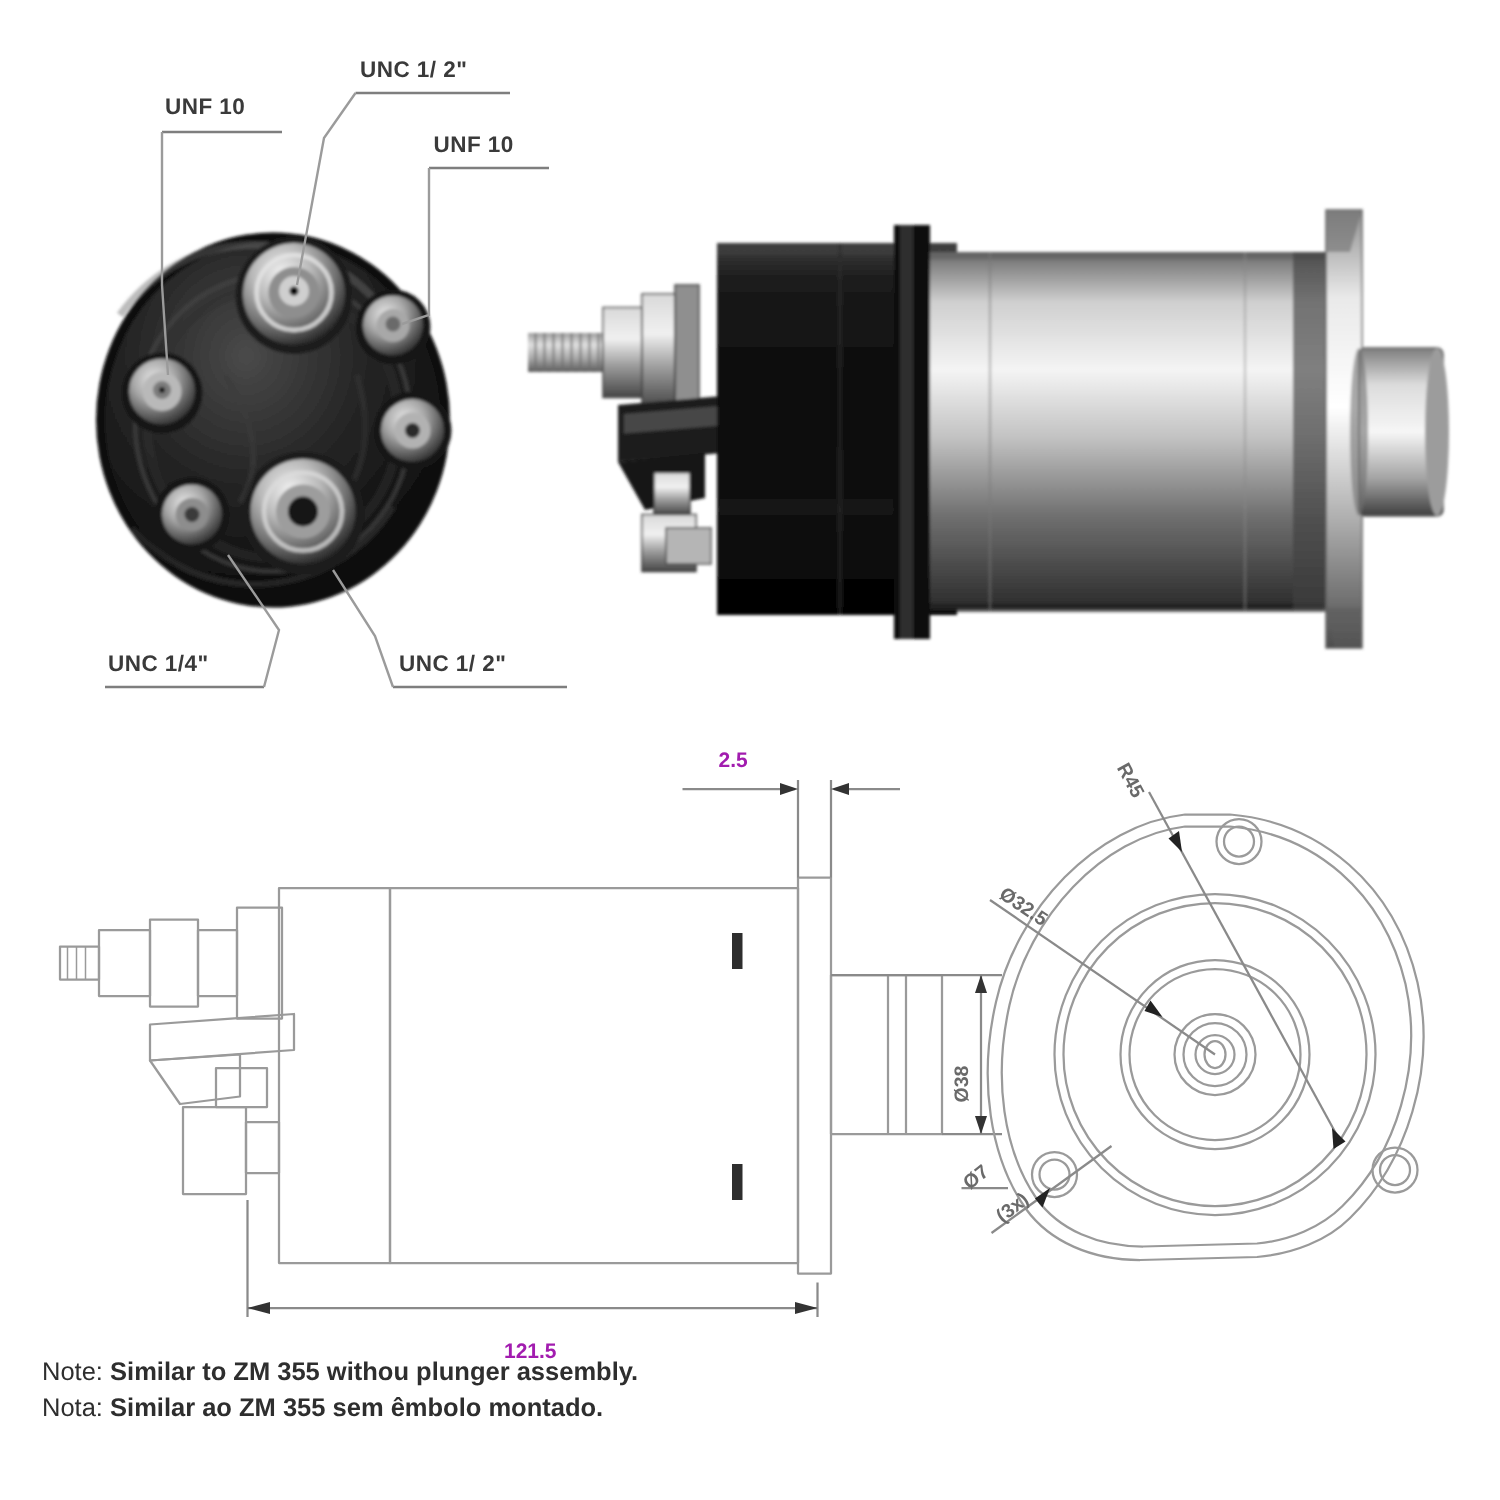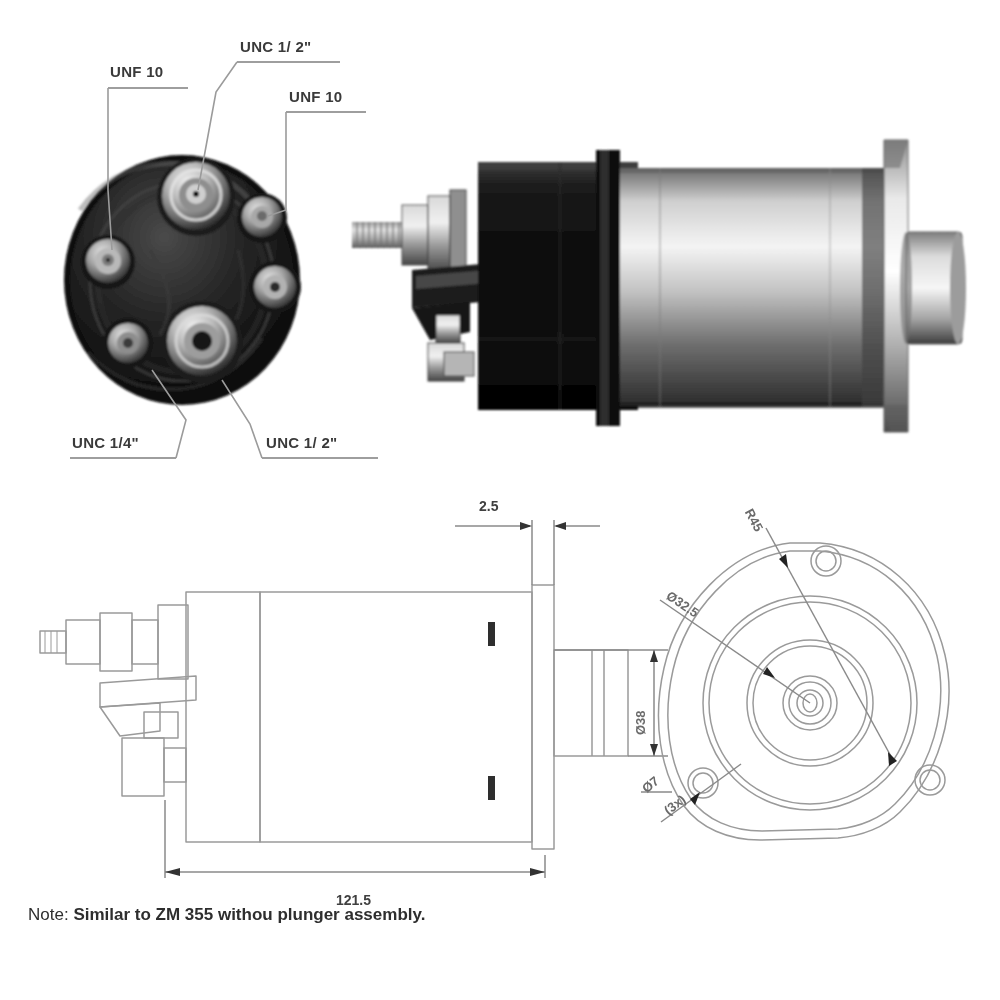--- a/index.html
+++ b/index.html
@@ -28,21 +28,21 @@
     font-size: 15px;
     color: #3a3a3a;
     letter-spacing: 0.3px;
     white-space: nowrap;
   }
   .dim-text {
     position: absolute;
     font-family: "Liberation Sans", sans-serif;
     font-weight: bold;
     font-size: 14px;
-    color: #404040;
+    color: #a21caf;
     white-space: nowrap;
   }
   .dim-rot {
     position: absolute;
     font-family: "Liberation Sans", sans-serif;
     font-weight: bold;
     font-size: 13px;
     color: #6a6a6a;
     white-space: nowrap;
     transform-origin: left top;
@@ -417,15 +417,19 @@
   <div class="dim-rot" style="left:755px; top:506px; transform: rotate(62deg);">R45</div>
   <div class="dim-rot" style="left:672px; top:588px; transform: rotate(34deg);">Ø32.5</div>
   <div class="dim-rot" style="left:639px; top:784px; transform: rotate(-38deg);">Ø7</div>
   <div class="dim-rot" style="left:661px; top:806px; transform: rotate(-38deg);">(3x)</div>
 
   <div class="note-block">
     <div class="note-line">
       <b>Note:</b>
       <span class="body">Similar to ZM 355 withou plunger assembly.</span>
     </div>
+    <div class="note-line">
+      <b>Nota:</b>
+      <span class="body">Similar ao ZM 355 sem êmbolo montado.</span>
+    </div>
   </div>
 
 </div>
 
 </body></html>

